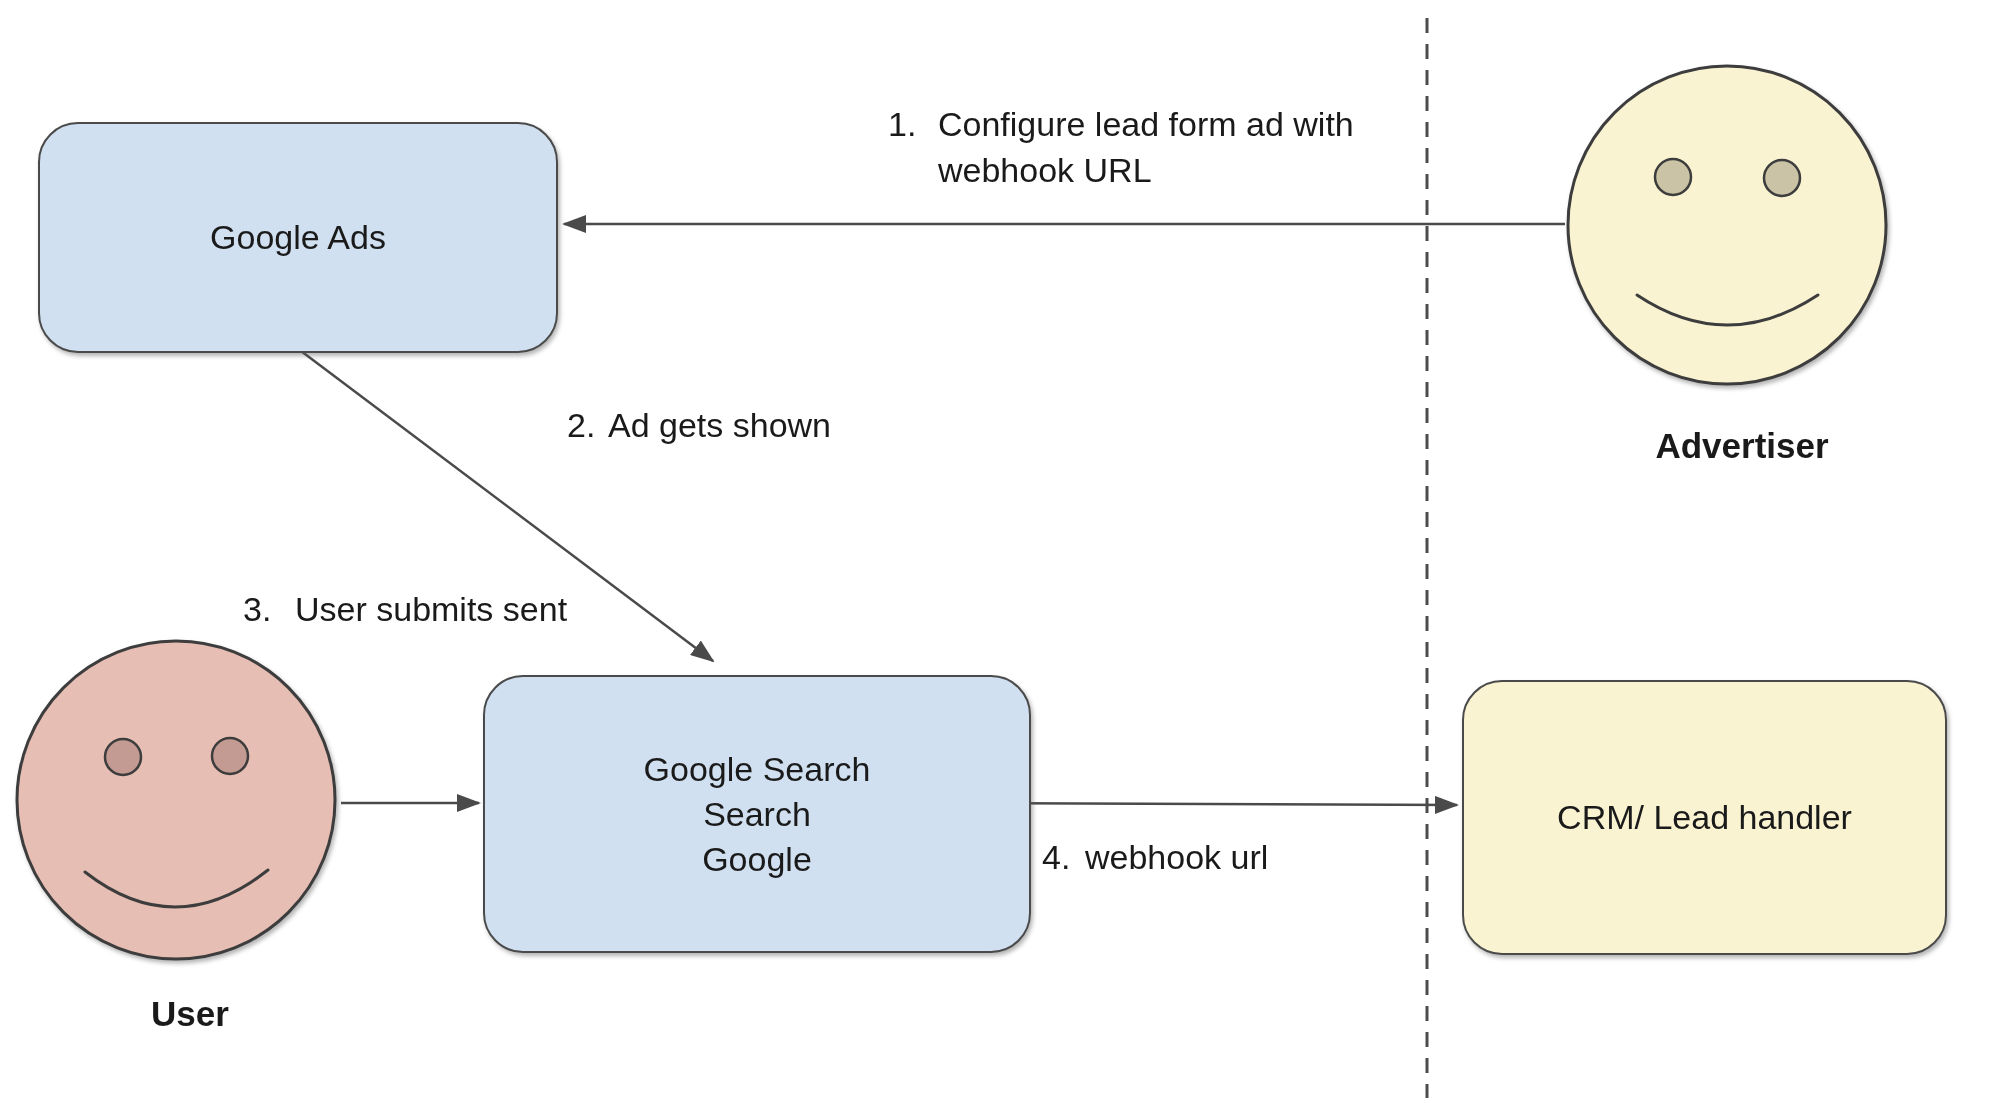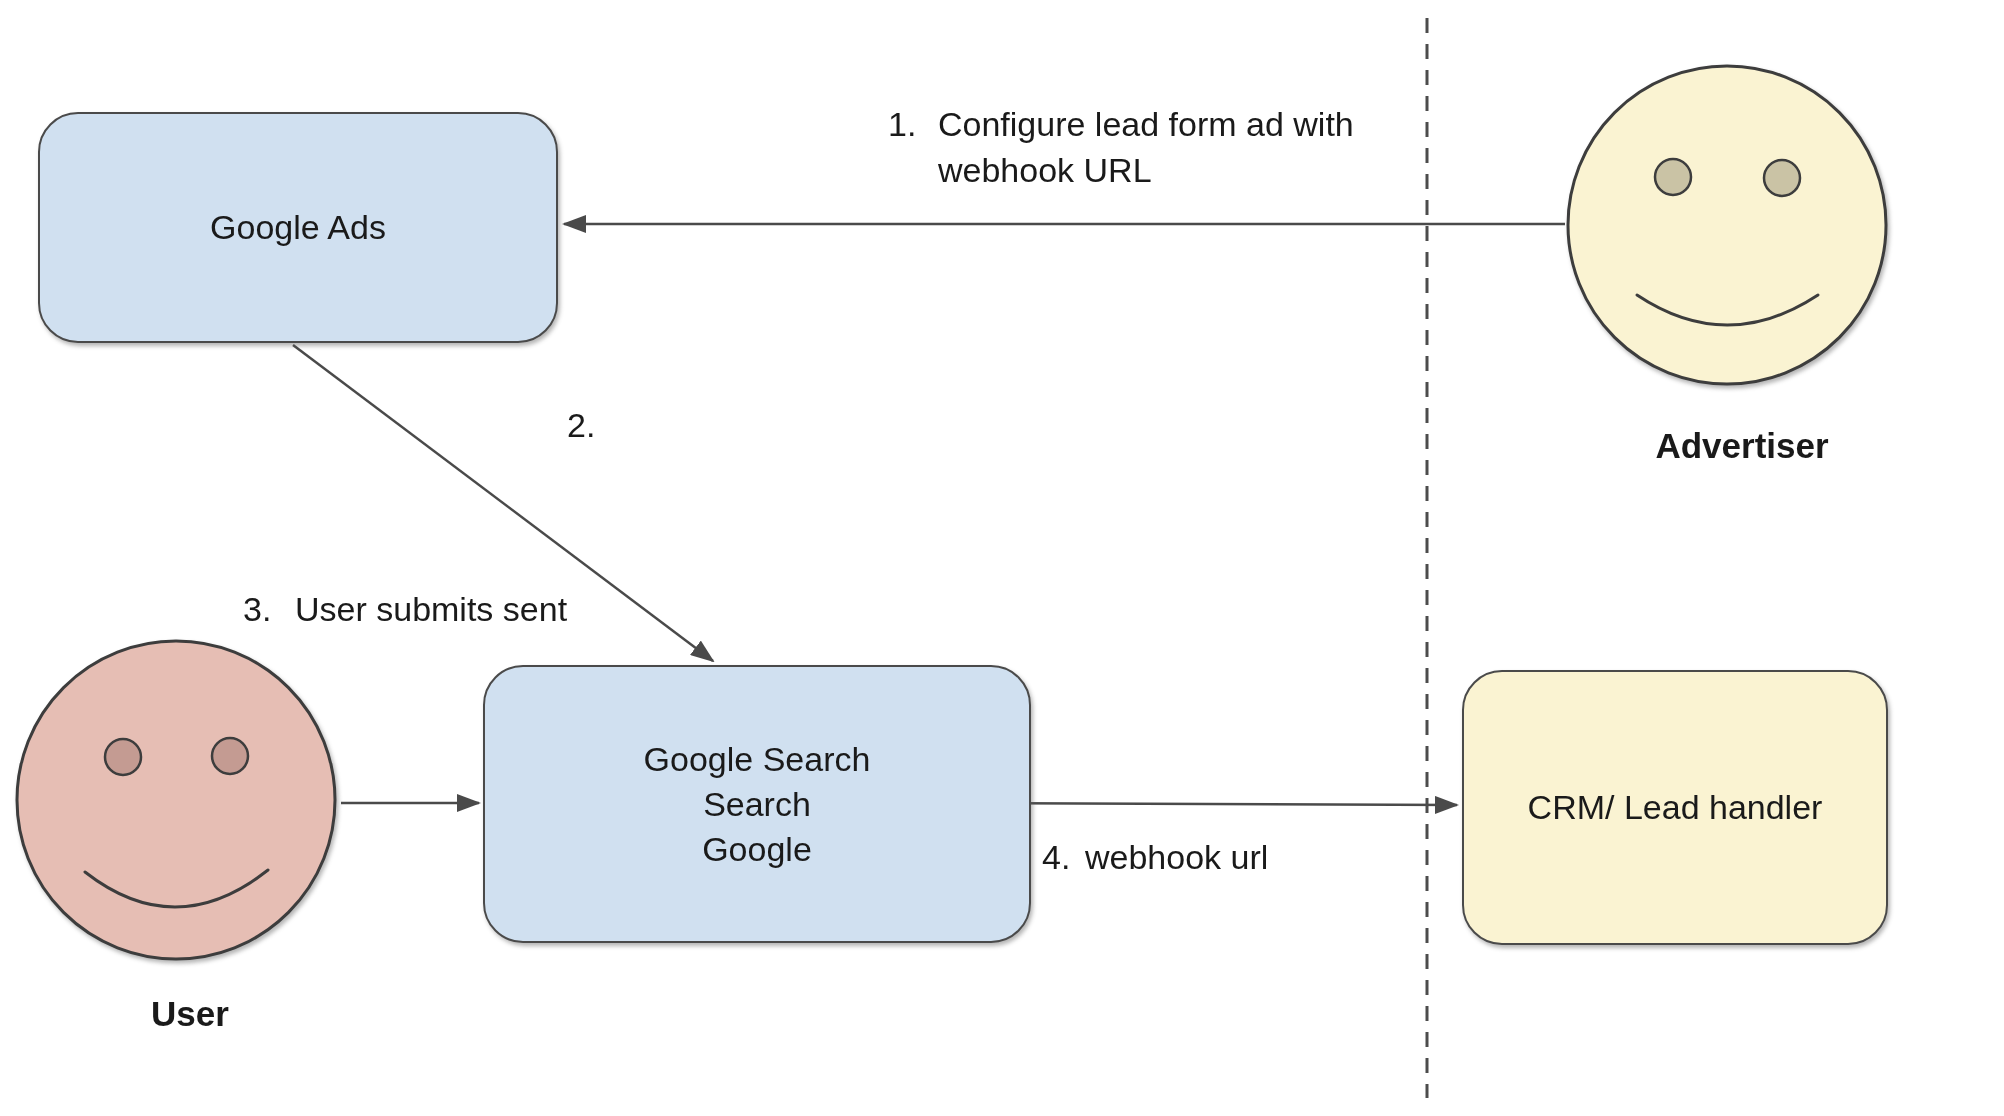--- a/index.html
+++ b/index.html
@@ -29,26 +29,27 @@
     border: 2.5px solid #4a4a4a;
     border-radius: 40px;
     display: flex;
     flex-direction: column;
     align-items: center;
     justify-content: center;
     text-align: center;
     font-size: 34px;
     line-height: 45px;
     box-shadow: 2px 3px 4px rgba(90,90,90,0.45);
+    margin-top: 10px;
   }
   .node-blue  { background: #d0e0f0; }
   .node-yellow{ background: #faf3d2; }
   #google-ads        { left: 38px;   top: 112px; width: 520px; height: 231px; }
   #google-surfaces   { left: 483px;  top: 665px; width: 548px; height: 278px; }
-  #crm               { left: 1462px; top: 670px; width: 426px; height: 275px; text-align: center; }
+  #crm               { left: 1462px; top: 670px; width: 485px; height: 275px; text-align: center; }
 
   
   .face-svg { position: absolute; filter: drop-shadow(2px 3px 2px rgba(90,90,90,0.45)); }
   #user-face       { left: 5px;    top: 629px; }
   #advertiser-face { left: 1556px; top: 54px;  }
 
   .actor-label {
     position: absolute;
     font-size: 35px;
     font-weight: bold;
@@ -128,20 +129,21 @@
   <div id="step-1" class="step">
     <span class="num">1.</span>
     <span class="txt">
       <div>Configure lead form ad with</div>
       <div>webhook URL</div>
     </span>
   </div>
 
   <div id="step-2" class="step">
     <span class="num">2.</span>
+    <span class="txt">Ad gets shown</span>
   </div>
 
   <div id="step-3" class="step">
     <span class="num">3.</span>
     <span class="txt">User submits sent</span>
   </div>
 
   <div id="step-4" class="step">
     <span class="num">4.</span>
     <span class="txt">

